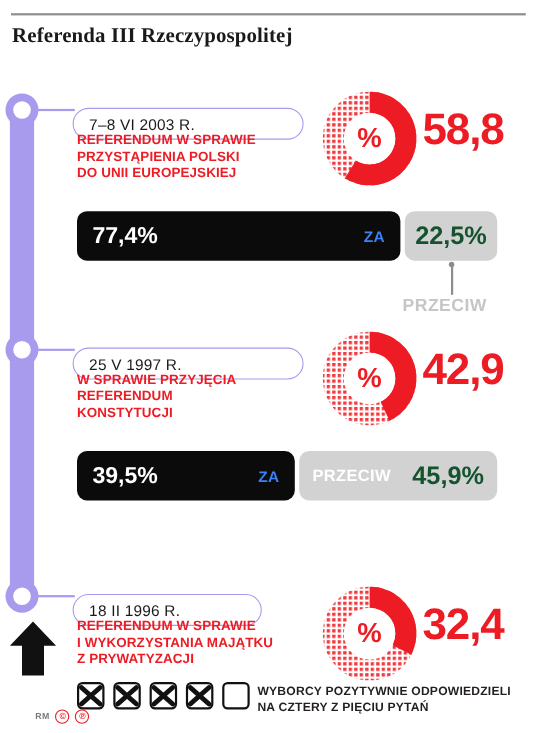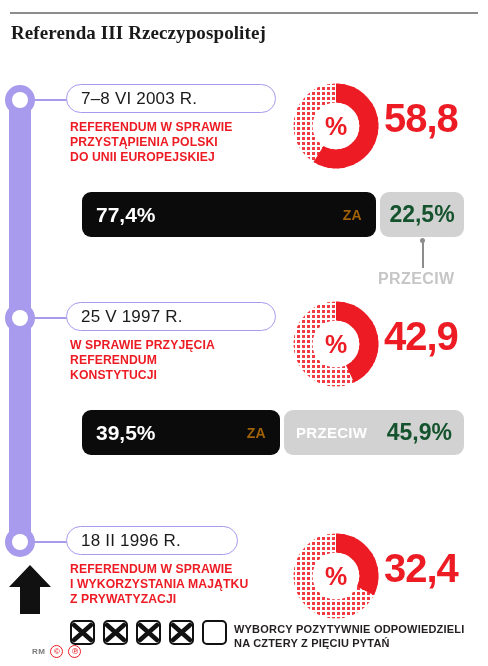--- a/index.html
+++ b/index.html
@@ -54,27 +54,27 @@
   }
   .arrow-up svg{display:block;}
 
   
   .section{position:absolute;left:0;width:488px;}
   .s1{top:84px;}
   .s2{top:302px;}
   .s3{top:526px;}
 
   .date-pill{
-    position:absolute;left:66px;top:0;
+    position:absolute;left:66px;top:14px;
     min-width:210px;height:29px;
     border:1.5px solid #a89bee;border-radius:15px;
     background:#ffffff;box-sizing:border-box;
     display:flex;align-items:center;
     padding:0 14px;
-    font-size:17px;color:#1a1a1a;letter-spacing:.2px;
+    font-size:14px;color:#1a1a1a;letter-spacing:.2px;
   }
   .headline{
     position:absolute;left:70px;top:36px;width:215px;
     color:#ed1c24;font-weight:bold;font-size:12.2px;
     line-height:15px;letter-spacing:.1px;text-transform:uppercase;
   }
   .headline div{white-space:nowrap;}
 
   
   .donut{position:absolute;left:292px;top:-2px;width:88px;height:88px;}
@@ -85,35 +85,35 @@
     font-weight:bold;font-size:25px;color:#ed1c24;
     font-family:"Liberation Sans", sans-serif;
   }
   .big-number{
     position:absolute;left:384px;top:14px;
     font-weight:bold;font-size:40px;color:#ed1c24;
     letter-spacing:-1px;line-height:1;white-space:nowrap;
   }
 
   
-  .barwrap{position:absolute;left:70px;top:108px;width:382px;height:32px;margin-left:12px;}
+  .barwrap{position:absolute;left:70px;top:108px;width:382px;height:32px;}
   .bar{
     position:absolute;top:0;height:45px;
     display:flex;align-items:center;box-sizing:border-box;
   }
   .bar-za{
     left:0;background:#0b0b0b;border-radius:9px;
     justify-content:space-between;padding:0 14px;
   }
   .bar-przeciw{
     background:#d2d2d2;border-radius:9px;
     justify-content:space-between;padding:0 12px;
   }
   .val-white{color:#ffffff;font-weight:bold;font-size:21px;}
-  .lab-za{color:#a16207;font-weight:bold;font-size:14px;letter-spacing:.3px;}
+  .lab-za{color:#3b82f6;font-weight:bold;font-size:14px;letter-spacing:.3px;}
   .val-dark{color:#14532d;font-weight:bold;font-size:23px;}
   .lab-przeciw-in{color:#ffffff;font-weight:bold;font-size:15px;letter-spacing:.3px;}
 
   .leader{
     position:absolute;width:2px;background:#8d8d8d;
   }
   .leader-dot{
     position:absolute;width:5px;height:5px;border-radius:50%;background:#8d8d8d;
   }
   .przeciw-out{

